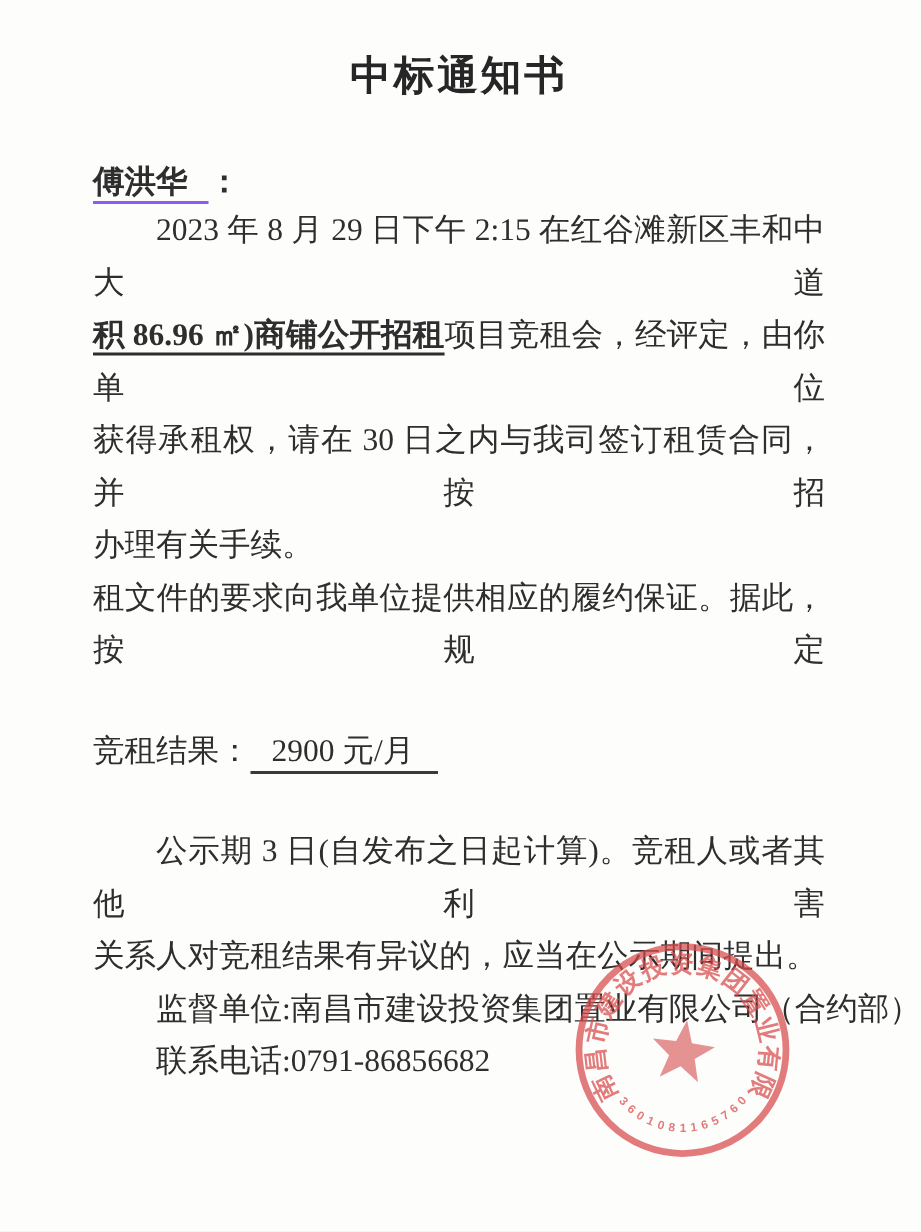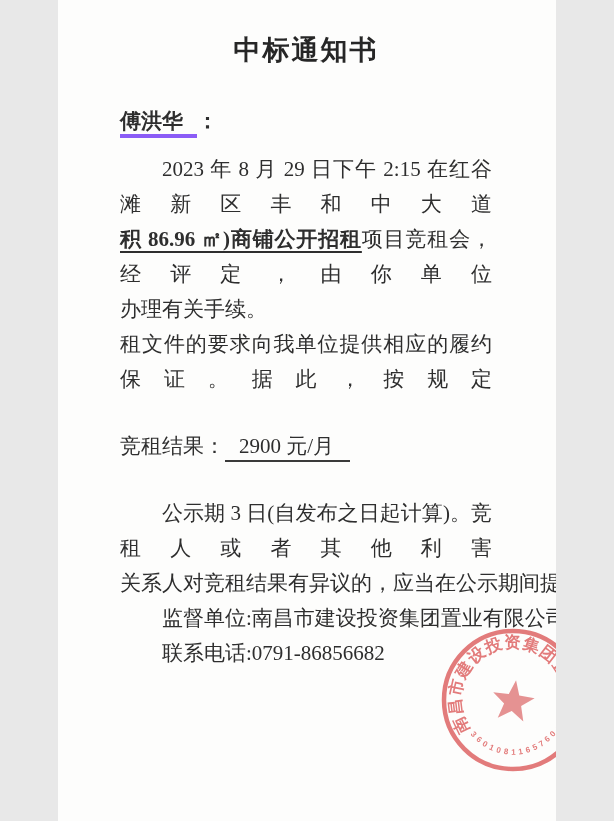--- a/index.html
+++ b/index.html
@@ -2,21 +2,21 @@
 <html><head>
 <meta charset="utf-8">
 <style>
   html,body{margin:0;padding:0;}
   body{
     background:#e8e8e8;
     font-family:"Liberation Serif","DejaVu Serif",serif;
   }
   .page{
     position:relative;
-    width:498px;height:821px;
+    width:614px;height:821px;
     margin:0 auto;
     background:#fdfdfc;
     box-sizing:border-box;
     padding:30px 64px 12px 62px;
     color:#2e2e2e;
     overflow:hidden;
   }
   .doc-title{
     text-align:center;
     font-size:27px;
@@ -25,29 +25,29 @@
     line-height:40px;
     color:#262626;
   }
   .salutation{
     margin-top:36px;
     font-size:21px;
     font-weight:bold;
     line-height:30px;
   }
   .salutation .name{
-    border-bottom:4px solid #8b5cf6;
+    border-bottom:2px solid #8b5cf6;
     padding-right:14px;
     padding-bottom:1px;
   }
   .para{
     font-size:21px;
     line-height:35px;
   }
-  .para.body{margin-top:16px;}
+  .para.body{margin-top:0;}
   .para.notice{margin-top:36px;}
   .line{
     text-align:justify;
     text-align-last:left;
     white-space:nowrap;
   }
   .line.just{
     white-space:normal;
     text-align-last:justify;
   }
@@ -88,20 +88,21 @@
 
 <div class="page">
 
   <div class="doc-title">中标通知书</div>
 
   <div class="salutation"><span class="name">傅洪华</span><span>：</span></div>
 
   <div class="para body">
       <div class="line indent just"><span>2023 年 8 月 29 日下午 2:15 在红谷滩新区丰和中大道</span></div>
       <div class="line just"><span class="em">积 86.96 ㎡)商铺公开招租</span><span>项目竞租会，经评定，由你单位</span></div>
+      <div class="line just"><span>获得承租权，请在 30 日之内与我司签订租赁合同，并按招</span></div>
       <div class="line"><span>办理有关手续。</span></div>
       <div class="line just"><span>租文件的要求向我单位提供相应的履约保证。据此，按规定</span></div>
     </div>
 
   <div class="result-line"><span>竞租结果：</span><span class="value">2900 元/月</span></div>
 
   <div class="para notice">
       <div class="line indent just"><span>公示期 3 日(自发布之日起计算)。竞租人或者其他利害</span></div>
       <div class="line"><span>关系人对竞租结果有异议的，应当在公示期间提出。</span></div>
       <div class="line indent"><span>监督单位:南昌市建设投资集团置业有限公司（合约部）</span></div>

